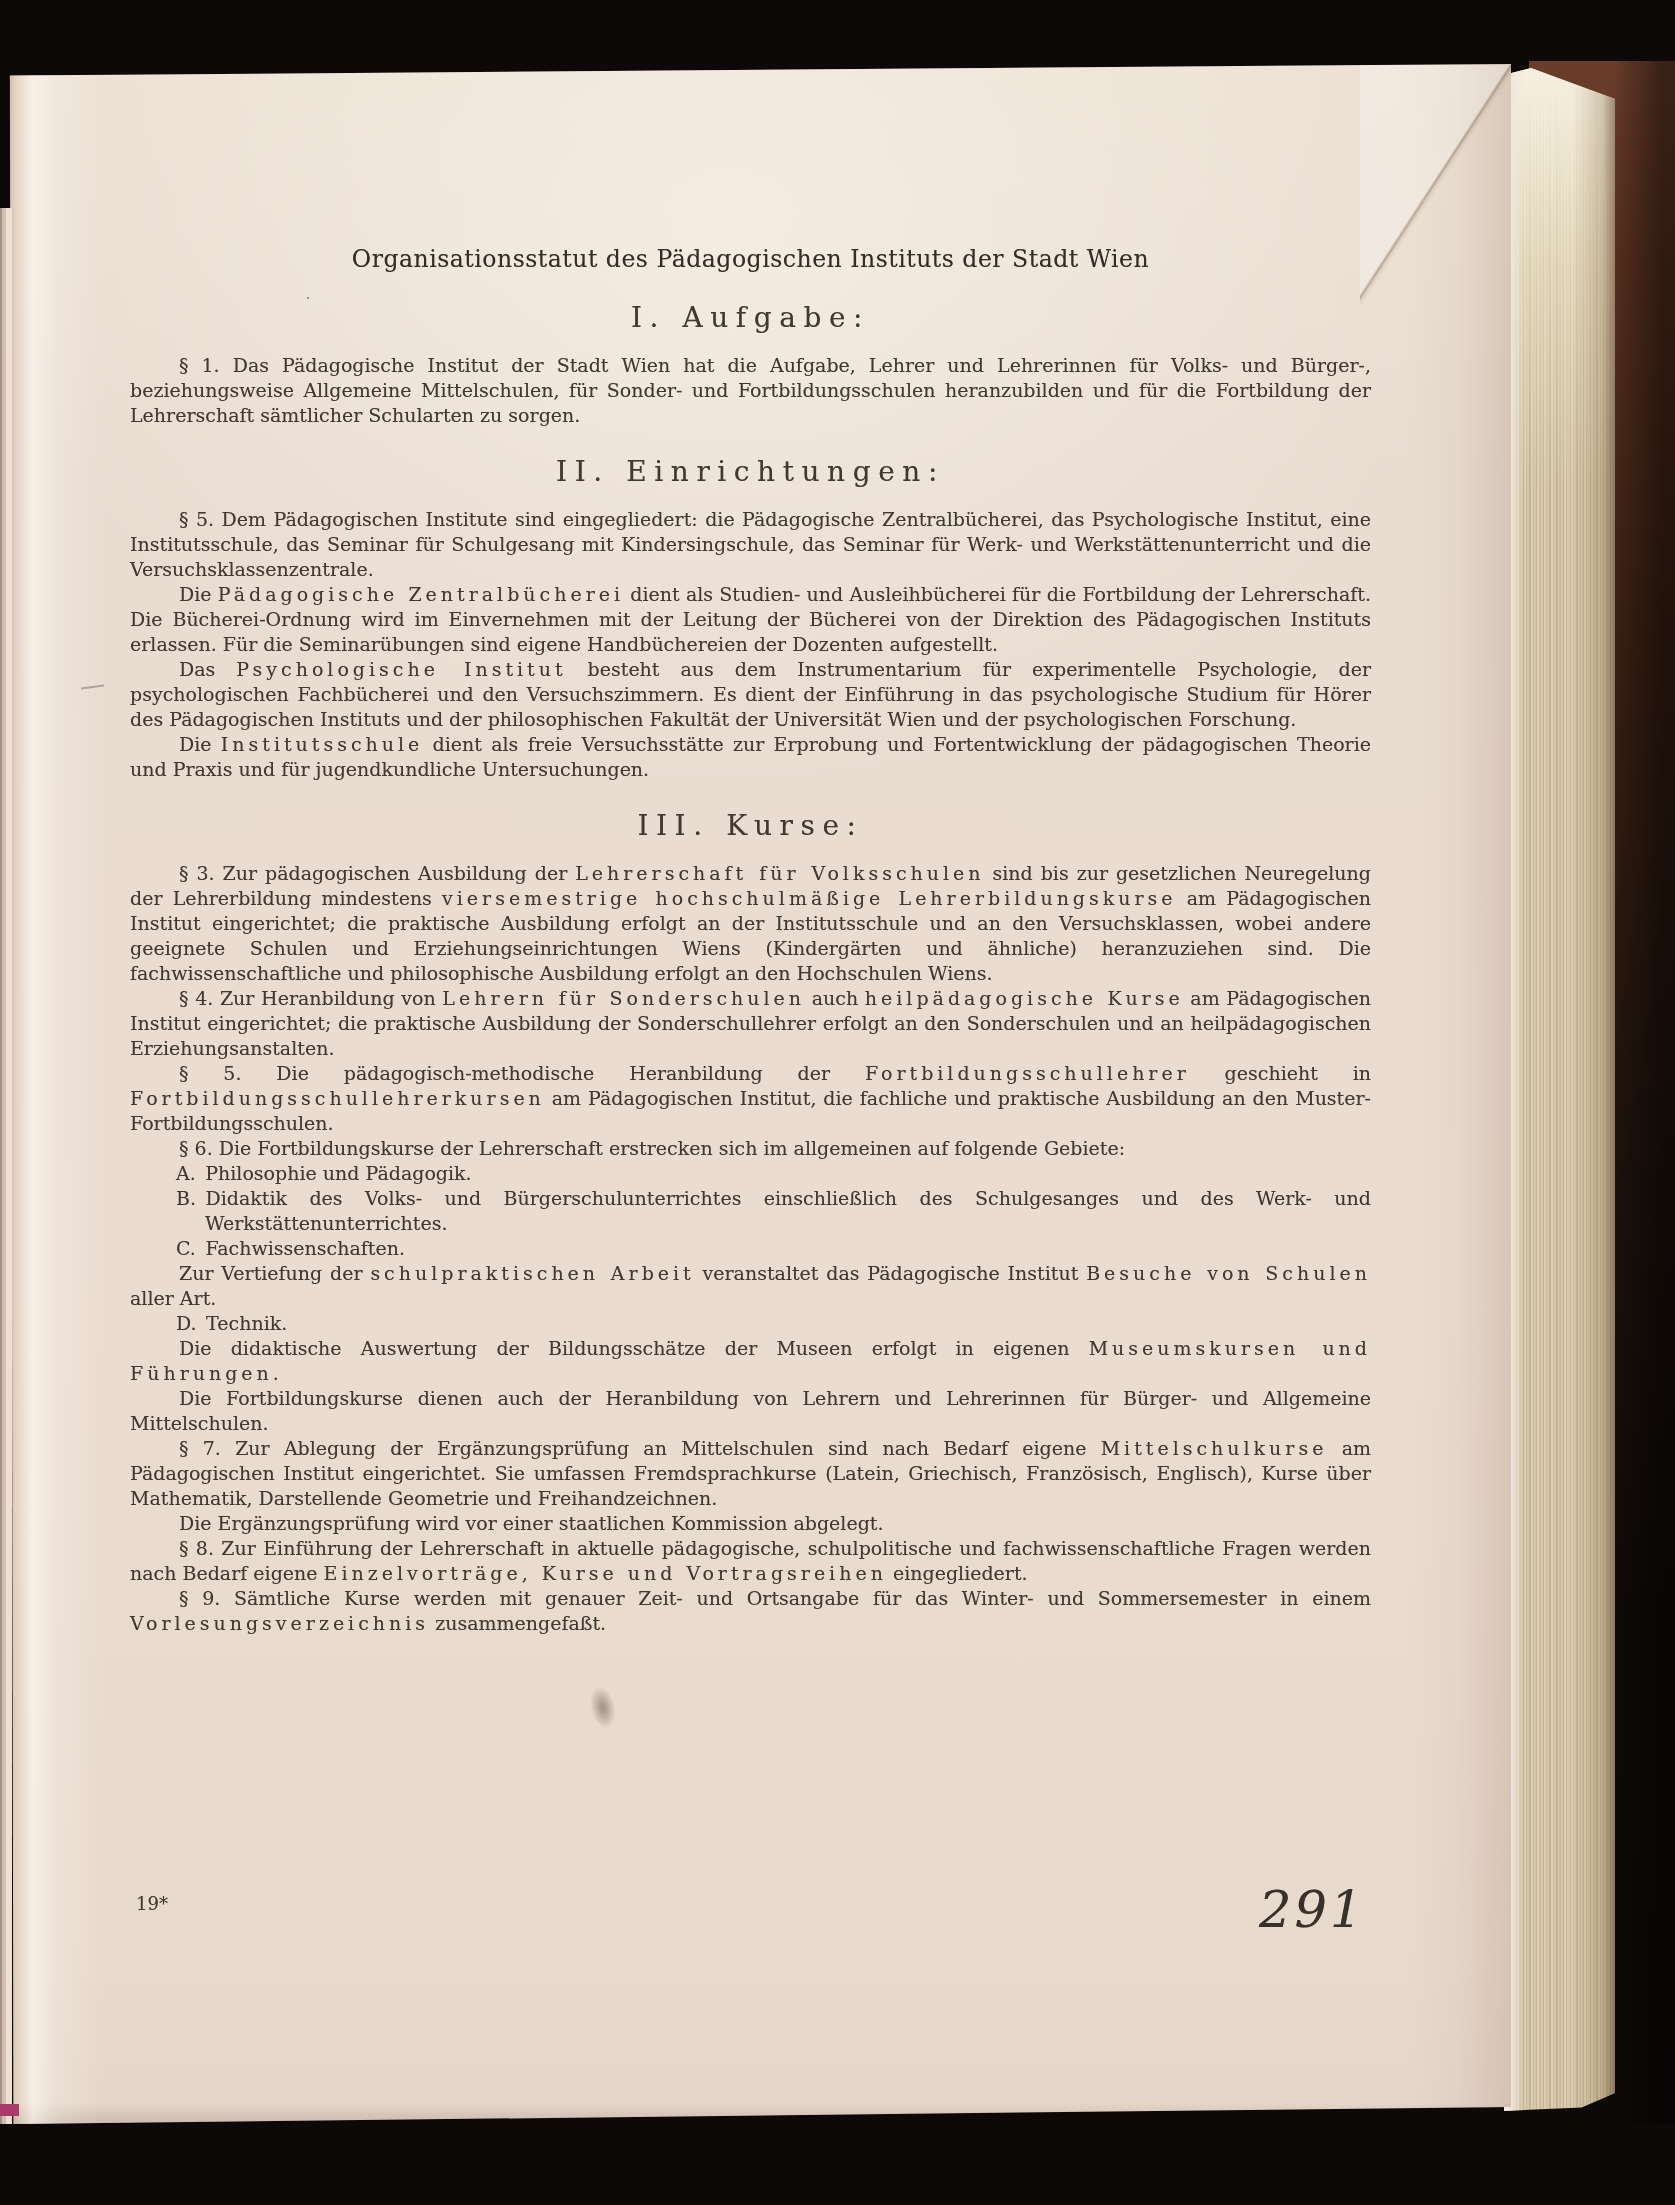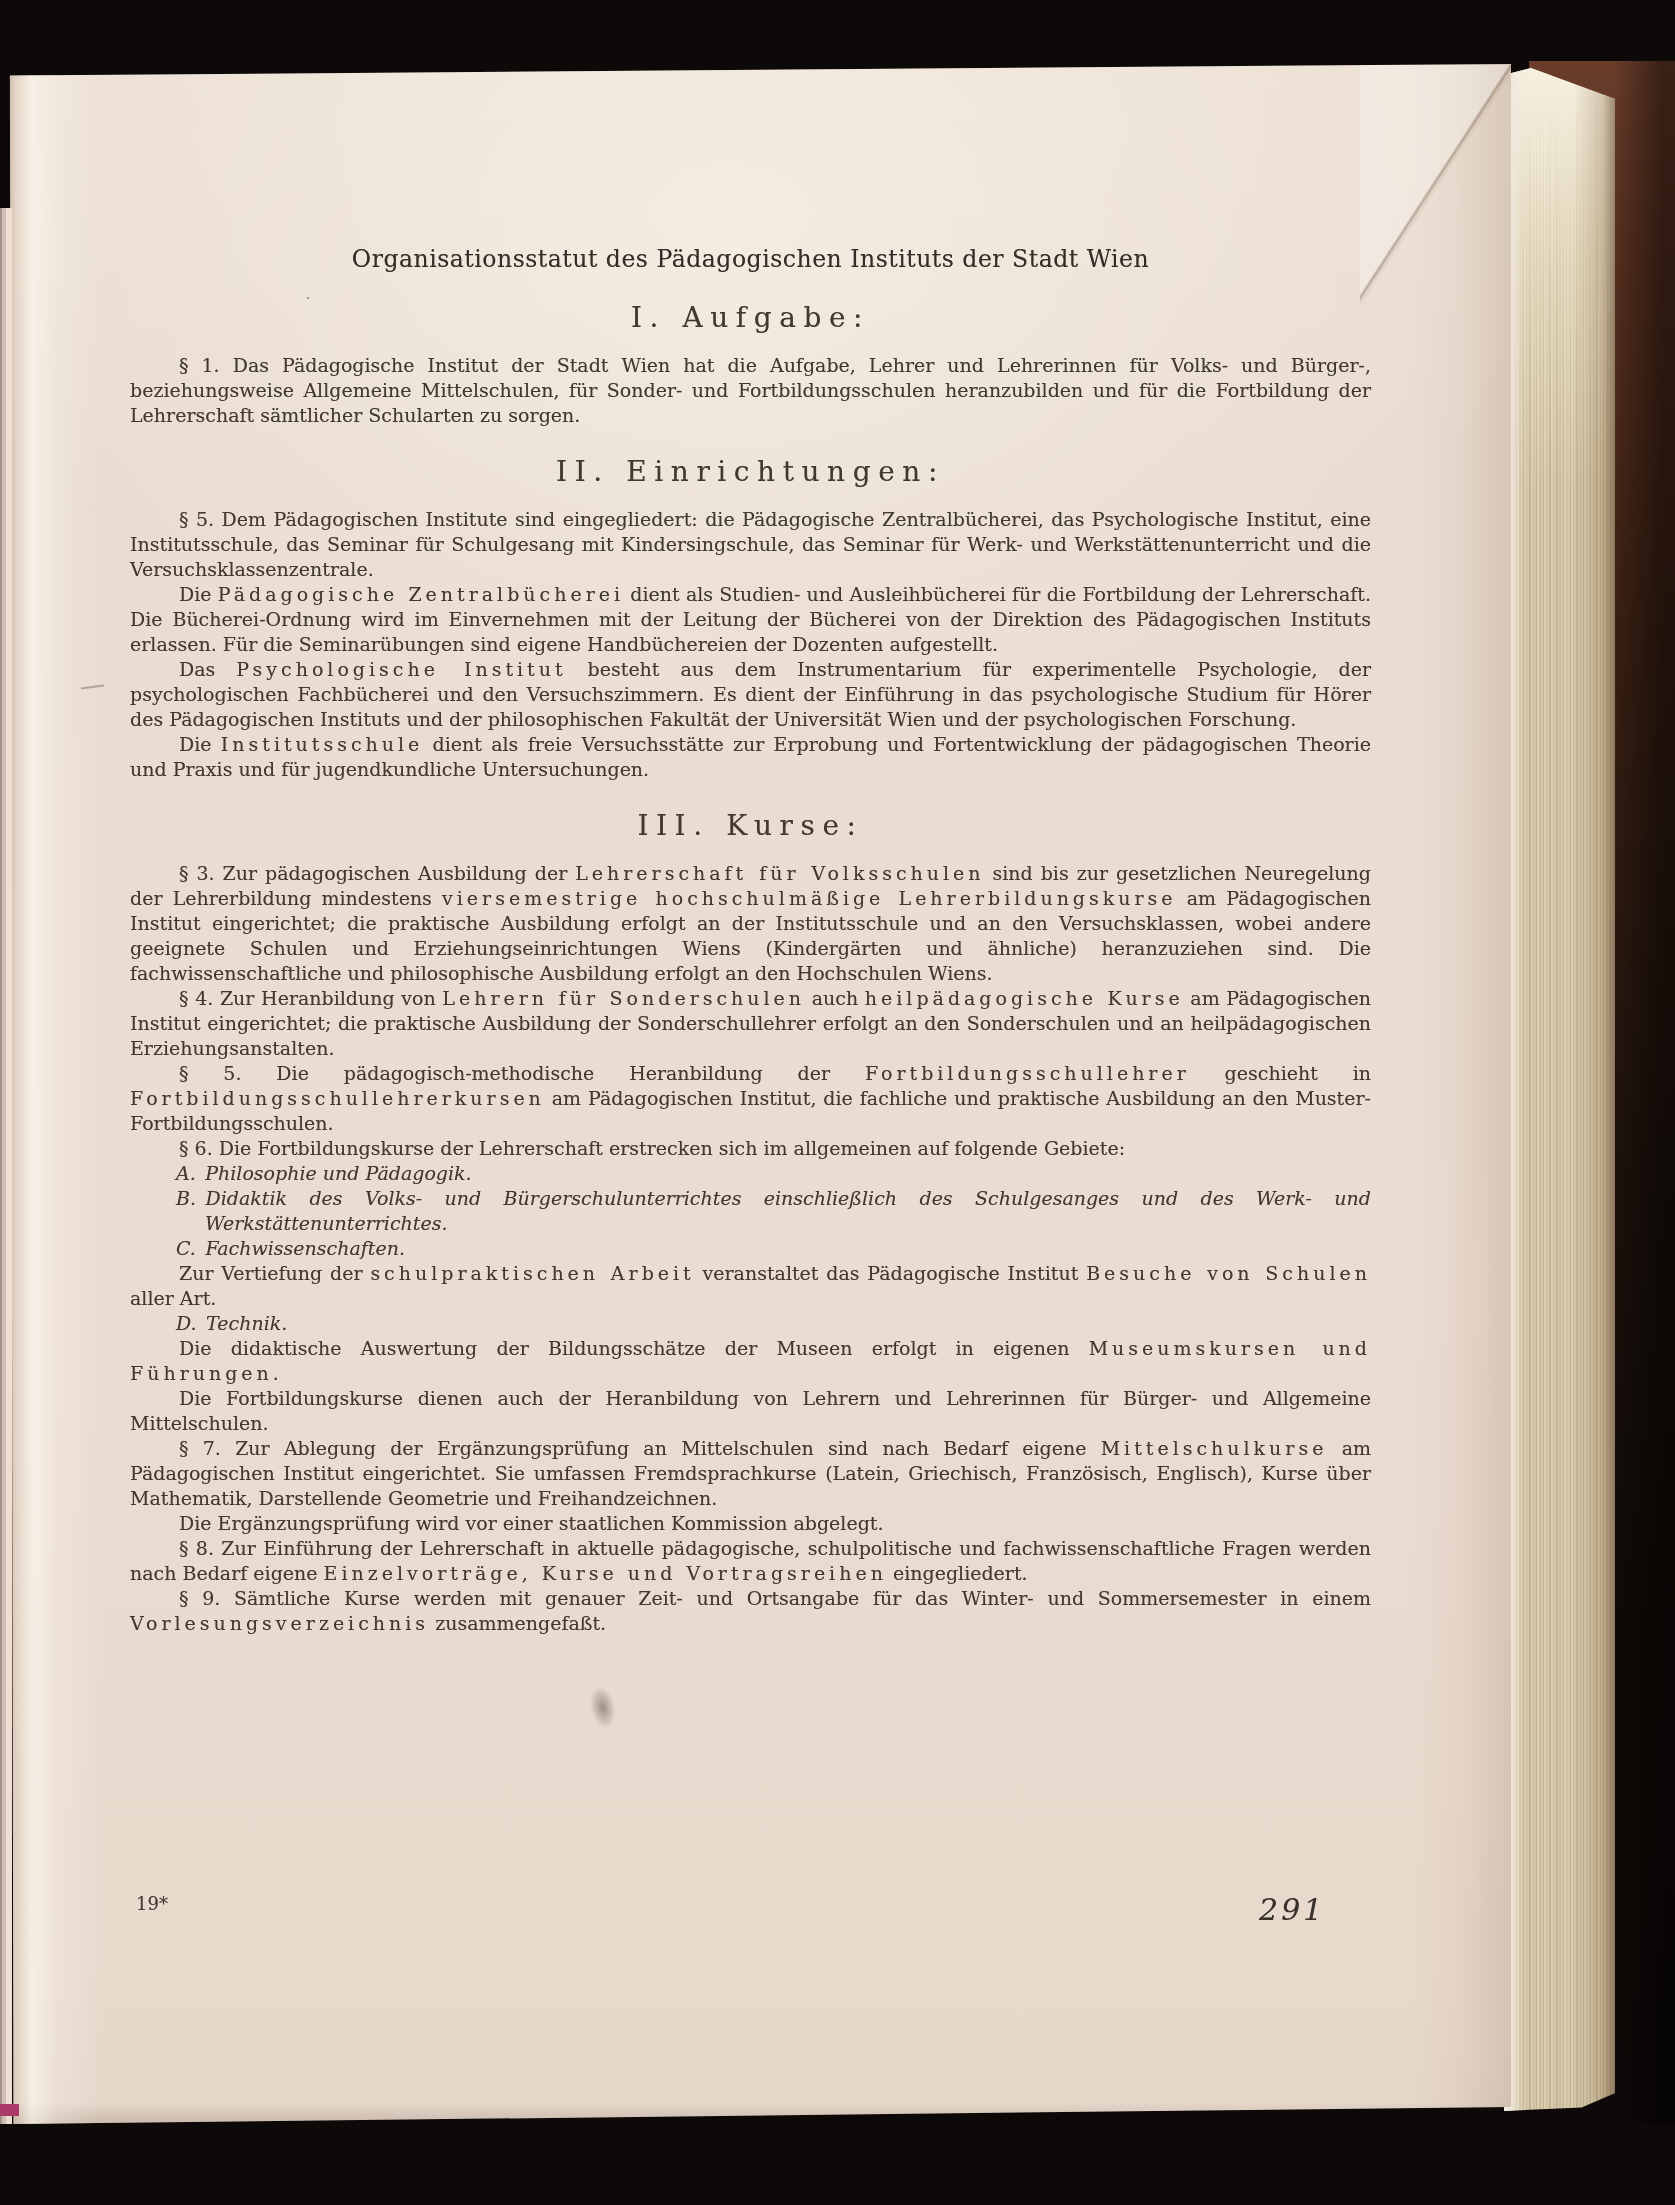--- a/index.html
+++ b/index.html
@@ -87,21 +87,20 @@
   }
   .para {
     margin: 0;
     text-align: justify;
     text-indent: 49px;
     hyphens: auto;
   }
   .para.list {
     text-indent: -29px;
     padding-left: 75px;
-    font-style: italic;
   }
   .gesperrt { letter-spacing: .21em; }
 
   
   .margin-mark {
     position: absolute; left: 81px; top: 686px; width: 23px; height: 1.8px;
     background: rgba(70,58,48,.35); transform: rotate(-7deg);
   }
   .ink-smudge {
     position: absolute; left: 586px; top: 1685px; width: 36px; height: 56px;
@@ -114,21 +113,21 @@
   }
 
   
   .signature {
     position: absolute; left: 136px; top: 1893px;
     font-size: 18px; color: var(--ink, #41382f);
     text-shadow: 0 0 0.4px rgba(62,50,40,.38);
   }
   .page-number {
     position: absolute; left: 1259px; top: 1889px;
-    font-style: italic; font-size: 30px; line-height: 41px;
+    font-style: italic; font-size: 51px; line-height: 41px;
     letter-spacing: 3.1px; color: #38312b;
     text-shadow: 0 0 0.4px rgba(55,48,40,.4);
   }
 </style>
 </head>
 <body>
 
 <div class="scene">
   <div class="cover"></div>
   <div class="fore-edge"></div>

